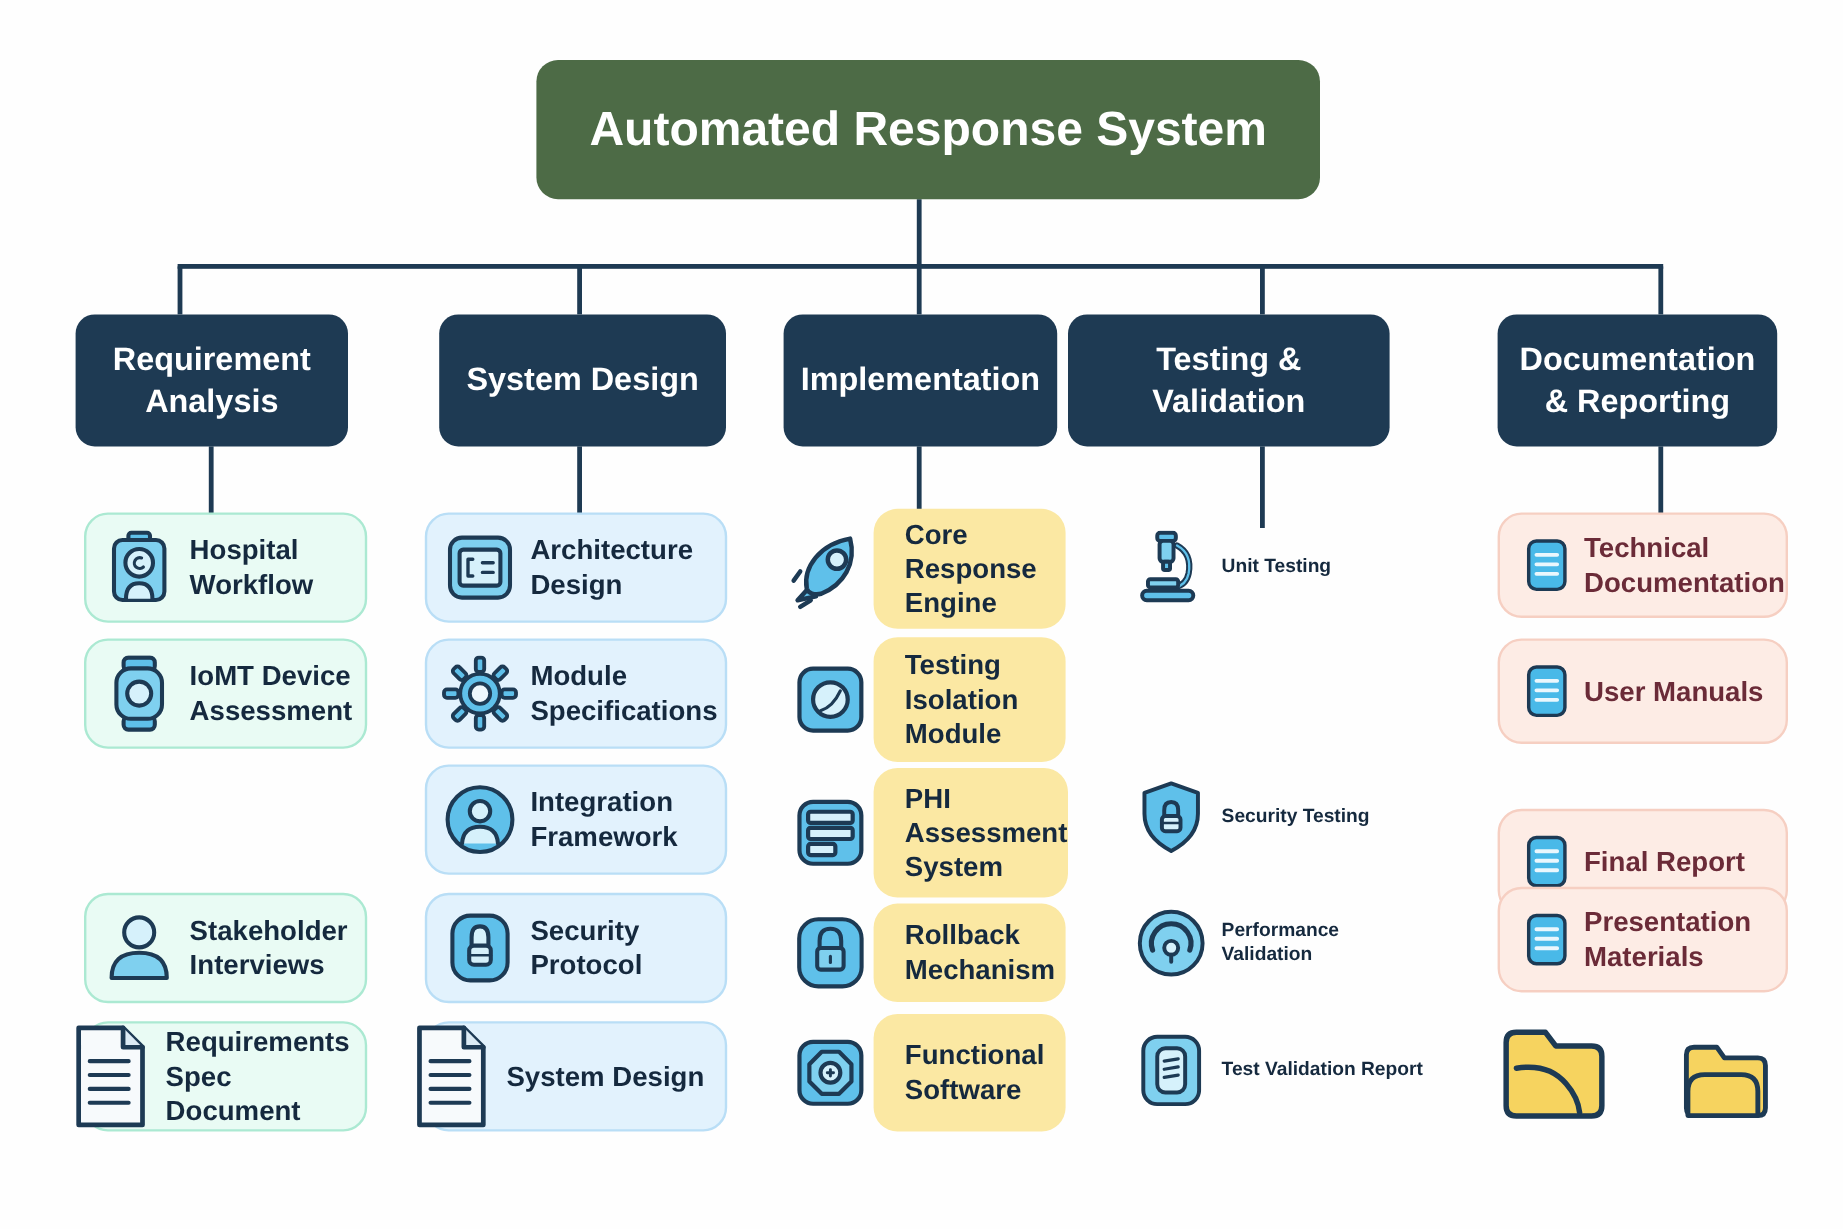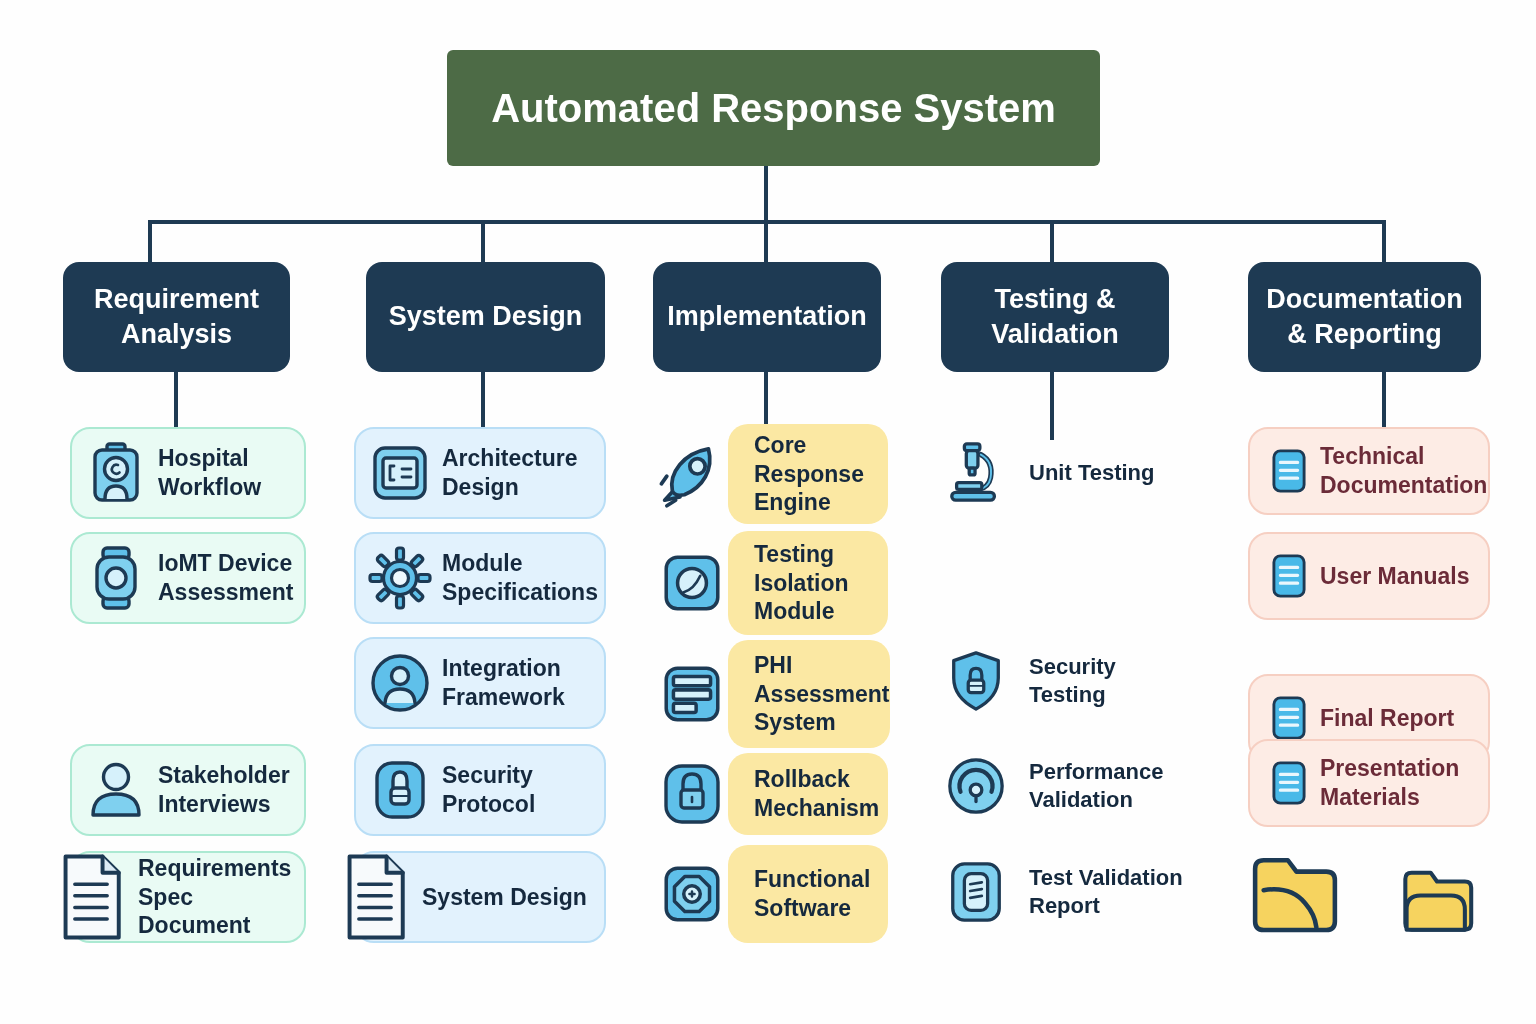--- a/index.html
+++ b/index.html
@@ -10,34 +10,34 @@
     --rose-bg:#fdece5; --rose-border:#f6cfc2;
     --icon-blue:#5fc0ea; --icon-blue2:#7fd0ef; --icon-pale:#d6f1fb; --icon-navy:#1d3a54;
     --doc-blue:#49b9e8; --folder-yellow:#f6d35f;
     --text-dark:#15293e; --text-maroon:#6b2b38;
   }
   html,body{margin:0;padding:0}
   body{font-family:"Liberation Sans","DejaVu Sans",sans-serif;background:var(--page-bg)}
   #stage{position:relative;width:1536px;height:1024px;background:var(--page-bg);overflow:hidden}
   .line{position:absolute;background:var(--connector)}
   .root{position:absolute;left:447px;top:50px;width:653px;height:116px;background:var(--root-bg);
-        border-radius:6px;display:flex;align-items:center;justify-content:center;
+        border-radius:18px;display:flex;align-items:center;justify-content:center;
         color:#fff;font-size:40px;font-weight:700;text-align:center}
   .branch{position:absolute;top:262px;height:110px;background:var(--branch-bg);border-radius:16px;
         display:flex;align-items:center;justify-content:center;color:#fff;font-size:27px;
         font-weight:700;line-height:1.3;text-align:center;padding:0 8px;box-sizing:border-box}
   .card{position:absolute;display:flex;align-items:center;border-radius:20px;box-sizing:border-box}
   .mint{background:var(--mint-bg);border:2px solid var(--mint-border);width:236px;height:92px;padding-left:12px;gap:10px}
   .sky{background:var(--sky-bg);border:2px solid var(--sky-border);width:252px;height:92px;padding-left:12px;gap:10px}
   .rose{background:var(--rose-bg);border:2px solid var(--rose-border);width:242px;height:88px;padding-left:16px;gap:8px}
   .impl{width:232px;gap:0}
   .impl .ybox{flex:1;height:100%;background:var(--yellow-bg);border-radius:20px;display:flex;
         align-items:center;padding-left:26px;box-sizing:border-box}
   .tv{width:250px;gap:0}
-  .tv .lbl{margin-left:21px;font-size:22px}
+  .tv .lbl{margin-left:10px;font-size:16px}
   .lbl{font-size:23px;font-weight:600;line-height:1.26;color:var(--text-dark)}
   .rose .lbl{color:var(--text-maroon)}
   .icw{flex:0 0 auto;display:flex;align-items:center;justify-content:center}
   svg{display:block}
   .docov{margin-left:-30px}
 </style>
 </head>
 <body>
 
 <div id="stage">
@@ -61,21 +61,21 @@
 
   <div class="branch" style="left:63px;width:227px">
     <span>Requirement Analysis</span>
     </div>
   <div class="branch" style="left:366px;width:239px">
     <span>System Design</span>
     </div>
   <div class="branch" style="left:653px;width:228px">
     <span>Implementation</span>
     </div>
-  <div class="branch" style="left:941px;width:228px">
+  <div class="branch" style="left:890px;width:268px">
     <span>Testing &amp; Validation</span>
     </div>
   <div class="branch" style="left:1248px;width:233px">
     <span>Documentation &amp; Reporting</span>
     </div>
 
   <div class="card mint" style="left:70px;top:427px">
     <span class="icw">
       <svg width="64" height="64" viewBox="0 0 64 64" stroke="var(--icon-navy)" stroke-width="3.4" stroke-linecap="round" stroke-linejoin="round">
         <rect x="23" y="3" width="18" height="9" rx="2.5" fill="var(--icon-blue)"></rect>

